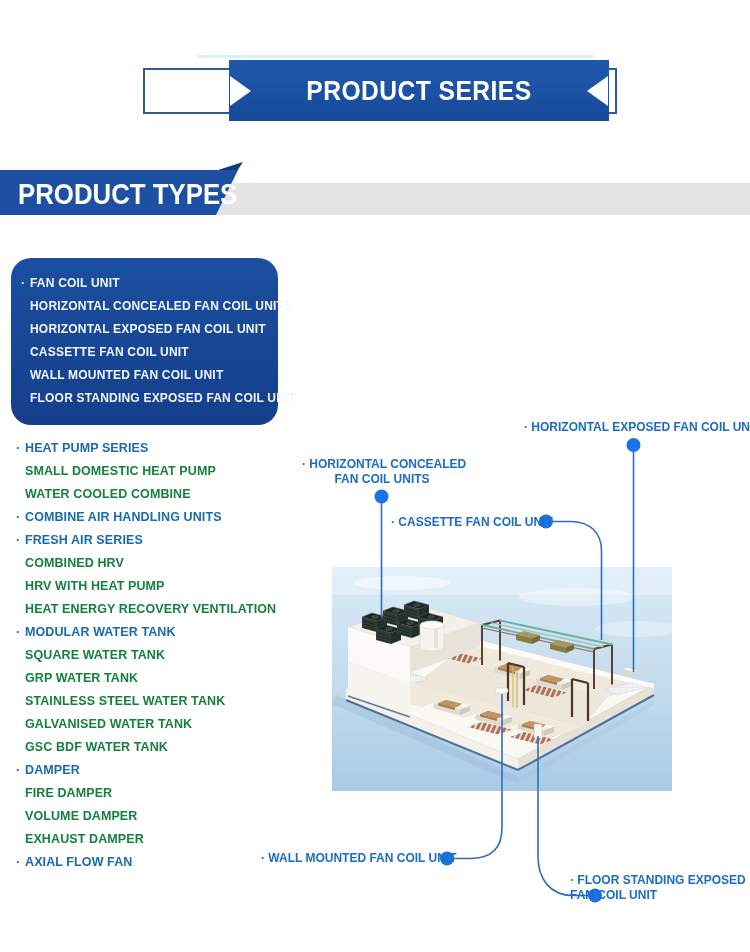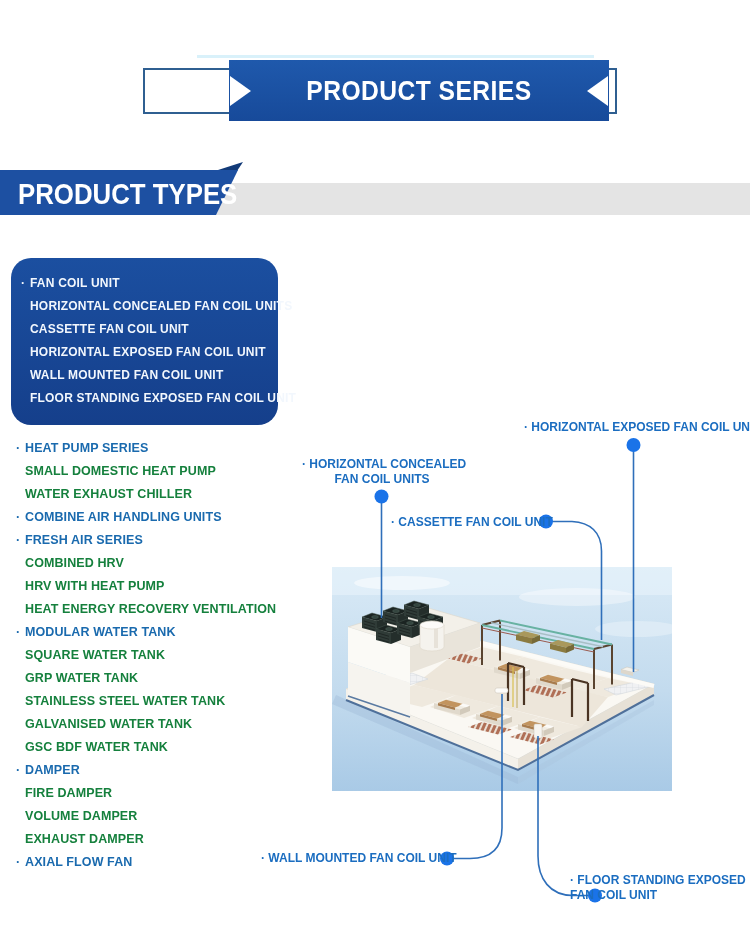--- a/index.html
+++ b/index.html
@@ -65,30 +65,30 @@
   <div class="ribbon-gray"></div>
   <svg class="ribbon-blue" viewBox="0 0 246 54">
     <polygon points="218,8 243,0 237,9" fill="#123a78"></polygon>
     <polygon points="0,8 238,8 216,53 0,53" fill="#1d50a2"></polygon>
   </svg>
   <div class="section-title">PRODUCT TYPES</div>
 
   <div class="fcu-box">
       <div class="row bold"><span class="bullet">·</span><span>FAN COIL UNIT</span></div>
       <div class="row bold"><span class="bullet"></span><span>HORIZONTAL CONCEALED FAN COIL UNITS</span></div>
+      <div class="row bold"><span class="bullet"></span><span>HORIZONTAL EXPOSED FAN COIL UNIT</span></div>
       <div class="row bold"><span class="bullet"></span><span>CASSETTE FAN COIL UNIT</span></div>
-      <div class="row bold"><span class="bullet"></span><span>HORIZONTAL EXPOSED FAN COIL UNIT</span></div>
       <div class="row bold"><span class="bullet"></span><span>WALL MOUNTED FAN COIL UNIT</span></div>
       <div class="row bold"><span class="bullet"></span><span>FLOOR STANDING EXPOSED FAN COIL UNIT</span></div>
     </div>
 
   <div class="plist">
       <div class="row bold"><span class="bullet">·</span><span>HEAT PUMP SERIES</span></div>
       <div class="row"><span class="bullet"></span><span>SMALL DOMESTIC HEAT PUMP</span></div>
-      <div class="row"><span class="bullet"></span><span>WATER EXHAUST CHILLER</span></div>
+      <div class="row"><span class="bullet"></span><span>WATER COOLED COMBINE</span></div>
       <div class="row bold"><span class="bullet">·</span><span>COMBINE AIR HANDLING UNITS</span></div>
       <div class="row bold"><span class="bullet">·</span><span>FRESH AIR SERIES</span></div>
       <div class="row"><span class="bullet"></span><span>COMBINED HRV</span></div>
       <div class="row"><span class="bullet"></span><span>HRV WITH HEAT PUMP</span></div>
       <div class="row"><span class="bullet"></span><span>HEAT ENERGY RECOVERY VENTILATION</span></div>
       <div class="row bold"><span class="bullet">·</span><span>MODULAR WATER TANK</span></div>
       <div class="row"><span class="bullet"></span><span>SQUARE WATER TANK</span></div>
       <div class="row"><span class="bullet"></span><span>GRP WATER TANK</span></div>
       <div class="row"><span class="bullet"></span><span>STAINLESS STEEL WATER TANK</span></div>
       <div class="row"><span class="bullet"></span><span>GALVANISED WATER TANK</span></div>

